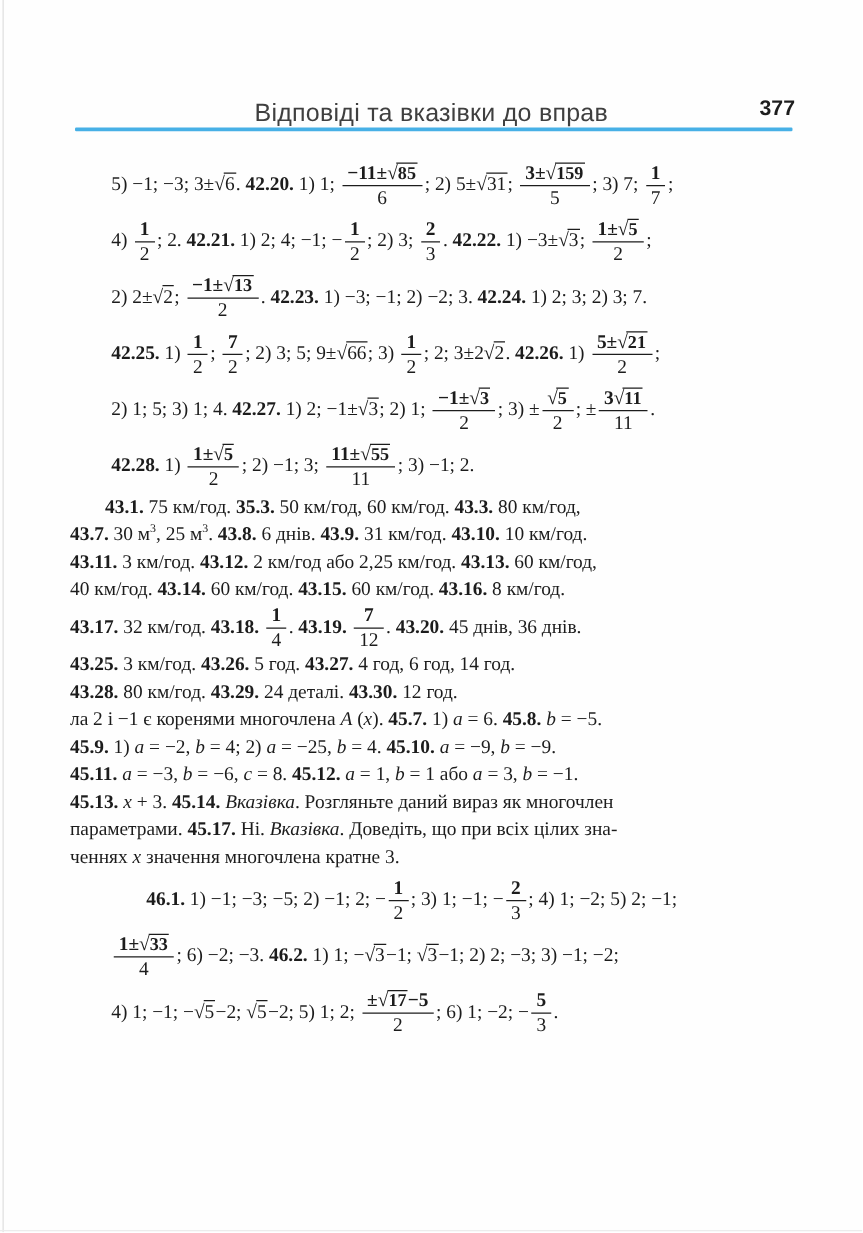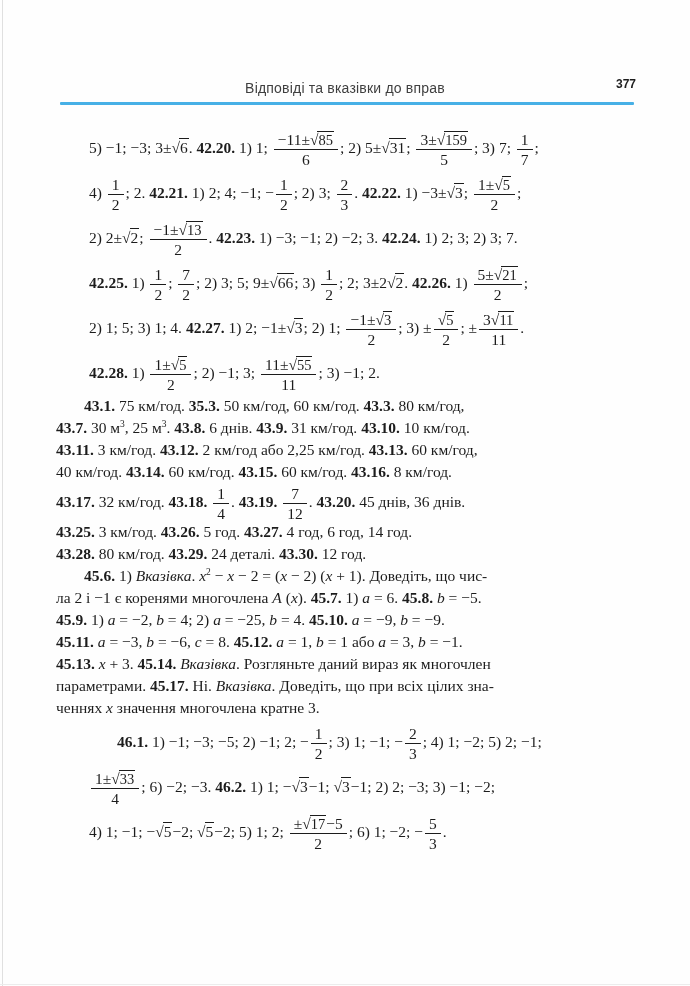--- a/index.html
+++ b/index.html
@@ -17,27 +17,27 @@
     background:#e0e0e0;
   }
   .scan-edge-bottom {
     position:absolute; left:0; bottom:1px; width:100%; height:1px;
     background:#ececec;
   }
   .header-title {
     position:absolute; top:80px; left:0; right:0;
     text-align:center;
     font-family:"Liberation Sans","DejaVu Sans",sans-serif;
-    font-size:14px; color:#3f3f3f;
+    font-size:20px; color:#3f3f3f;
     letter-spacing:0.2px;
   }
   .page-number {
     position:absolute; top:77px; right:54px;
     font-family:"Liberation Sans","DejaVu Sans",sans-serif;
-    font-size:12px; font-weight:700; color:#1d1d1d;
+    font-size:17px; font-weight:700; color:#1d1d1d;
   }
   .header-rule {
     position:absolute; top:102px; left:60px; width:574px; height:3px;
     border-radius:1px;
   }
   .content {
     position:absolute; top:125px; left:56px; width:584px;
   }
   .line { white-space:nowrap; }
   .line.text   { line-height:22px;  height:22px; }
@@ -47,21 +47,21 @@
   .line, .line span { font-size:15.5px; }
   .bd { font-weight:700; }
   .it { font-style:italic; }
   sup.sp { font-size:9.5px; vertical-align:super; line-height:0; }
   .frac {
     display:inline-block; vertical-align:middle;
     text-align:center; line-height:1.12;
     margin:0 2px; text-indent:0;
   }
   .frac .num, .frac .den { display:block; font-size:14.5px; }
-  .frac .num { padding:0 4px 1px; border-bottom:1.4px solid #1c1c1c; }
+  .frac .num { padding:0 4px 1px; border-bottom:1.4px solid #1c1c1c;font-weight:bold; }
   .frac .den { padding:1px 4px 0; }
   .frac .num .sq .b, .frac .den .sq .b { font-size:14.5px; }
   .sq { white-space:nowrap; }
   .sq .r { letter-spacing:-1px; }
   .sq .b { border-top:1.4px solid #1c1c1c; padding:0 1px; }
 </style>
 </head>
 <body>
 
 <div class="page">
@@ -79,21 +79,20 @@
       <div class="line math"><span class="bd">42.25.</span><span> 1) </span><span class="frac"><span class="num"><span>1</span></span><span class="den"><span>2</span></span></span><span>; </span><span class="frac"><span class="num"><span>7</span></span><span class="den"><span>2</span></span></span><span>; 2) 3; 5; 9±</span><span class="sq"><span class="r">√</span><span class="b">66</span></span><span>; 3) </span><span class="frac"><span class="num"><span>1</span></span><span class="den"><span>2</span></span></span><span>; 2; 3±2</span><span class="sq"><span class="r">√</span><span class="b">2</span></span><span>. </span><span class="bd">42.26.</span><span> 1) </span><span class="frac"><span class="num"><span>5±</span><span class="sq"><span class="r">√</span><span class="b">21</span></span></span><span class="den"><span>2</span></span></span><span>;</span></div>
       <div class="line math"><span>2) 1; 5; 3) 1; 4. </span><span class="bd">42.27.</span><span> 1) 2; −1±</span><span class="sq"><span class="r">√</span><span class="b">3</span></span><span>; 2) 1; </span><span class="frac"><span class="num"><span>−1±</span><span class="sq"><span class="r">√</span><span class="b">3</span></span></span><span class="den"><span>2</span></span></span><span>; 3) ±</span><span class="frac"><span class="num"><span class="sq"><span class="r">√</span><span class="b">5</span></span></span><span class="den"><span>2</span></span></span><span>; ±</span><span class="frac"><span class="num"><span>3</span><span class="sq"><span class="r">√</span><span class="b">11</span></span></span><span class="den"><span>11</span></span></span><span>.</span></div>
       <div class="line math"><span class="bd">42.28.</span><span> 1) </span><span class="frac"><span class="num"><span>1±</span><span class="sq"><span class="r">√</span><span class="b">5</span></span></span><span class="den"><span>2</span></span></span><span>; 2) −1; 3; </span><span class="frac"><span class="num"><span>11±</span><span class="sq"><span class="r">√</span><span class="b">55</span></span></span><span class="den"><span>11</span></span></span><span>; 3) −1; 2.</span></div>
       <div class="line text indent"><span class="bd">43.1.</span><span> 75 км/год. </span><span class="bd">35.3.</span><span> 50 км/год, 60 км/год. </span><span class="bd">43.3.</span><span> 80 км/год,</span></div>
       <div class="line text"><span class="bd">43.7.</span><span> 30 м</span><sup class="sp">3</sup><span>, 25 м</span><sup class="sp">3</sup><span>. </span><span class="bd">43.8.</span><span> 6 днів. </span><span class="bd">43.9.</span><span> 31 км/год. </span><span class="bd">43.10.</span><span> 10 км/год.</span></div>
       <div class="line text"><span class="bd">43.11.</span><span> 3 км/год. </span><span class="bd">43.12.</span><span> 2 км/год або 2,25 км/год. </span><span class="bd">43.13.</span><span> 60 км/год,</span></div>
       <div class="line text"><span>40 км/год. </span><span class="bd">43.14.</span><span> 60 км/год. </span><span class="bd">43.15.</span><span> 60 км/год. </span><span class="bd">43.16.</span><span> 8 км/год.</span></div>
       <div class="line mathsm"><span class="bd">43.17.</span><span> 32 км/год. </span><span class="bd">43.18.</span><span> </span><span class="frac"><span class="num"><span>1</span></span><span class="den"><span>4</span></span></span><span>. </span><span class="bd">43.19.</span><span> </span><span class="frac"><span class="num"><span>7</span></span><span class="den"><span>12</span></span></span><span>. </span><span class="bd">43.20.</span><span> 45 днів, 36 днів.</span></div>
       <div class="line text"><span class="bd">43.25.</span><span> 3 км/год.  </span><span class="bd">43.26.</span><span> 5 год.  </span><span class="bd">43.27.</span><span> 4 год,  6 год,  14 год.</span></div>
       <div class="line text"><span class="bd">43.28.</span><span> 80 км/год. </span><span class="bd">43.29.</span><span> 24 деталі. </span><span class="bd">43.30.</span><span> 12 год.</span></div>
-      <div class="line text indent"><span class="bd">45.6.</span><span> 1) </span><span class="it">Вказівка</span><span>. </span><span class="it">x</span><sup class="sp">2</sup><span> − </span><span class="it">x</span><span> − 2 = (</span><span class="it">x</span><span> − 2) (</span><span class="it">x</span><span> + 1). Доведіть, що чис-</span></div>
       <div class="line text"><span>ла 2 і −1 є коренями многочлена </span><span class="it">A</span><span> (</span><span class="it">x</span><span>). </span><span class="bd">45.7.</span><span> 1) </span><span class="it">a</span><span> = 6. </span><span class="bd">45.8.</span><span> </span><span class="it">b</span><span> = −5.</span></div>
       <div class="line text"><span class="bd">45.9.</span><span> 1) </span><span class="it">a</span><span> = −2, </span><span class="it">b</span><span> = 4; 2) </span><span class="it">a</span><span> = −25, </span><span class="it">b</span><span> = 4. </span><span class="bd">45.10.</span><span> </span><span class="it">a</span><span> = −9, </span><span class="it">b</span><span> = −9.</span></div>
       <div class="line text"><span class="bd">45.11.</span><span> </span><span class="it">a</span><span> = −3, </span><span class="it">b</span><span> = −6, </span><span class="it">c</span><span> = 8. </span><span class="bd">45.12.</span><span> </span><span class="it">a</span><span> = 1, </span><span class="it">b</span><span> = 1 або </span><span class="it">a</span><span> = 3, </span><span class="it">b</span><span> = −1.</span></div>
       <div class="line text"><span class="bd">45.13.</span><span> </span><span class="it">x</span><span> + 3. </span><span class="bd">45.14.</span><span> </span><span class="it">Вказівка</span><span>. Розгляньте даний вираз як многочлен</span></div>
       <div class="line text"><span>параметрами. </span><span class="bd">45.17.</span><span> Ні. </span><span class="it">Вказівка</span><span>. Доведіть, що при всіх цілих зна-</span></div>
       <div class="line text"><span>ченнях </span><span class="it">x</span><span> значення многочлена кратне 3.</span></div>
       <div class="line math indent"><span class="bd">46.1.</span><span> 1) −1; −3; −5; 2) −1; 2; −</span><span class="frac"><span class="num"><span>1</span></span><span class="den"><span>2</span></span></span><span>; 3) 1; −1; −</span><span class="frac"><span class="num"><span>2</span></span><span class="den"><span>3</span></span></span><span>; 4) 1; −2; 5) 2; −1;</span></div>
       <div class="line math"><span class="frac"><span class="num"><span>1±</span><span class="sq"><span class="r">√</span><span class="b">33</span></span></span><span class="den"><span>4</span></span></span><span>; 6) −2; −3. </span><span class="bd">46.2.</span><span> 1) 1; −</span><span class="sq"><span class="r">√</span><span class="b">3</span></span><span>−1; </span><span class="sq"><span class="r">√</span><span class="b">3</span></span><span>−1; 2) 2; −3; 3) −1; −2;</span></div>
       <div class="line math"><span>4) 1; −1; −</span><span class="sq"><span class="r">√</span><span class="b">5</span></span><span>−2; </span><span class="sq"><span class="r">√</span><span class="b">5</span></span><span>−2; 5) 1; 2; </span><span class="frac"><span class="num"><span>±</span><span class="sq"><span class="r">√</span><span class="b">17</span></span><span>−5</span></span><span class="den"><span>2</span></span></span><span>; 6) 1; −2; −</span><span class="frac"><span class="num"><span>5</span></span><span class="den"><span>3</span></span></span><span>.</span></div>
     </div>

